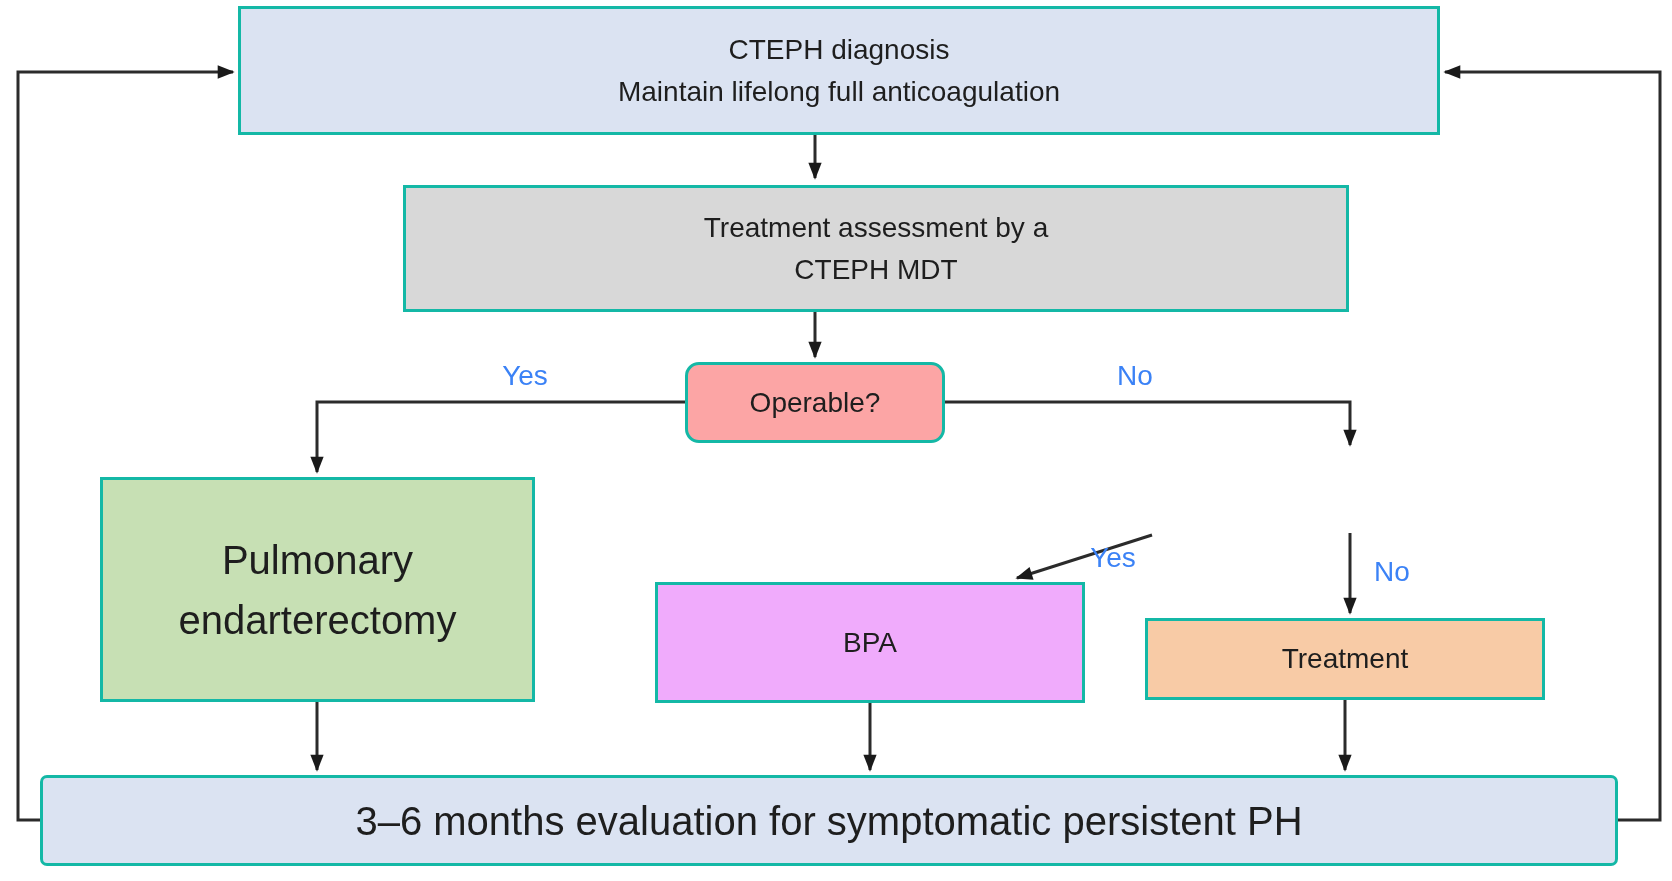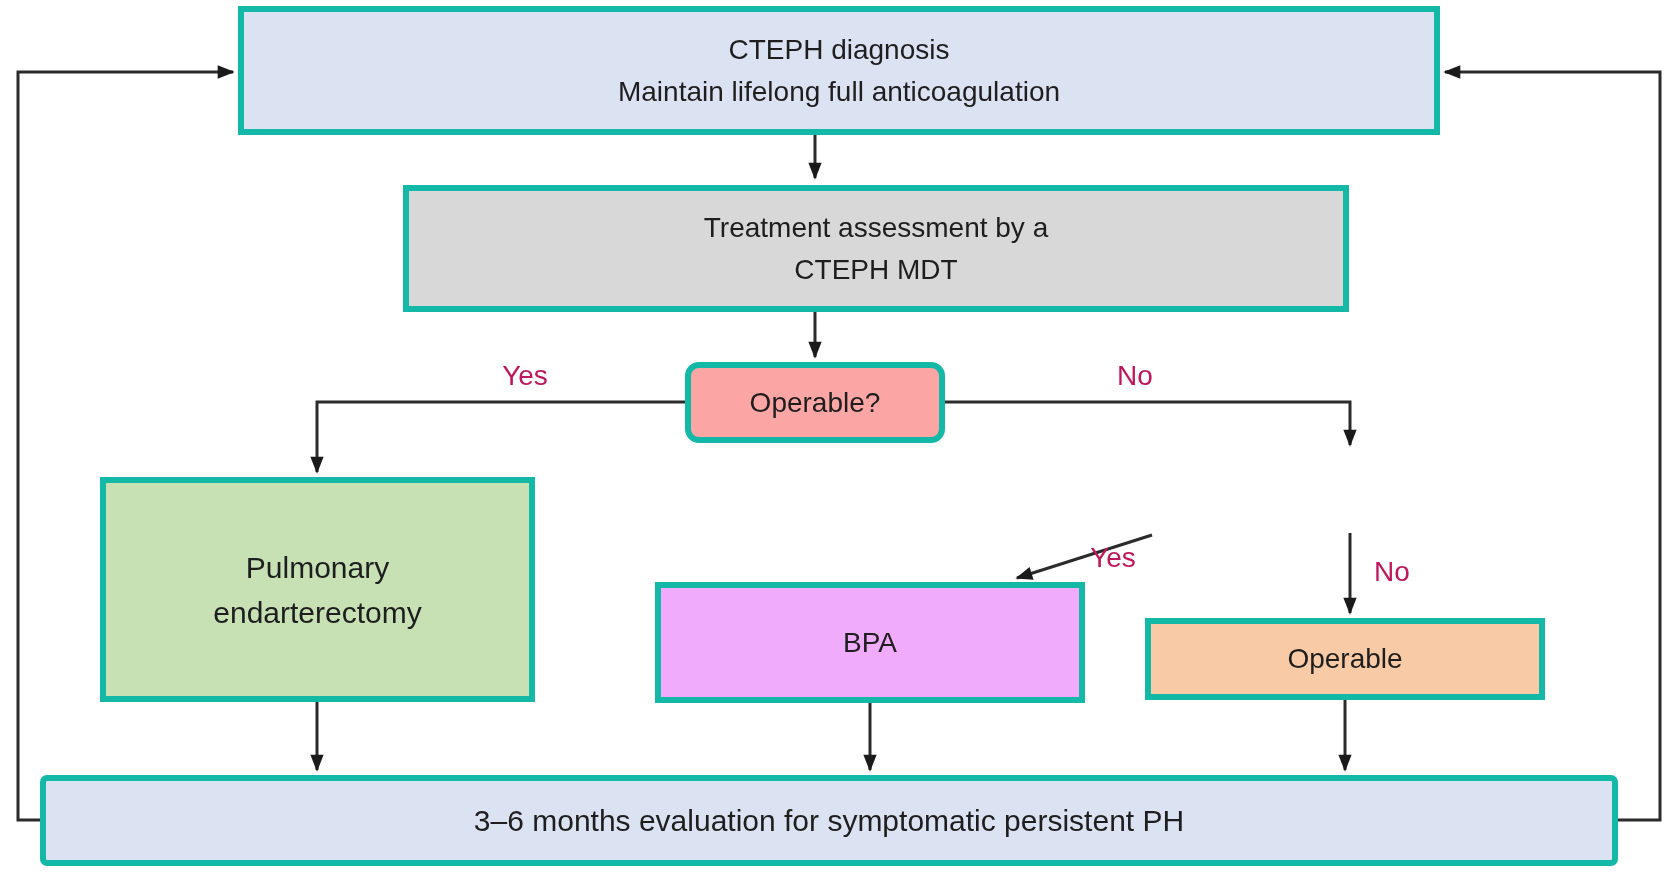--- a/index.html
+++ b/index.html
@@ -4,27 +4,27 @@
 <style>
   html,body{margin:0;padding:0;background:#ffffff;}
   body{font-family:"Liberation Sans","DejaVu Sans",sans-serif;}
   .stage{
     position:relative;width:1672px;height:881px;background:#ffffff;overflow:hidden;
   }
   .wires{position:absolute;left:0;top:0;width:1672px;height:881px;}
   .node{
     position:absolute;display:flex;align-items:center;justify-content:center;
     text-align:center;white-space:pre-line;color:#1e1e1e;
-    border:6px solid #14b8a6;box-sizing:border-box;line-height:1.5;
+    border:3px solid #14b8a6;box-sizing:border-box;line-height:1.5;
   }
   .edge-label{
-    position:absolute;color:#be185d;font-size:28px;text-align:center;width:80px;
+    position:absolute;color:#3b82f6;font-size:28px;text-align:center;width:80px;
   }
   .fs28{font-size:28px}
-  .fs30{font-size:30px}
+  .fs30{font-size:40px}
 </style>
 </head>
 <body>
 
 <div class="stage">
 
   <svg class="wires" viewBox="0 0 1672 881">
     <defs>
       <marker id="arrow" viewBox="0 0 10 10" refX="9" refY="5" markerWidth="21" markerHeight="17" markerUnits="userSpaceOnUse" orient="auto">
         <path d="M0,1.1 L10,5 L0,8.9 z" fill="#1a1a1a"></path>
@@ -52,21 +52,21 @@
 CTEPH MDT</div>
 
   <div class="node fs28" style="left: 685px; top: 362px; width: 260px; height: 81px; background: #fca5a5; border-radius: 14px;">Operable?</div>
 
   <div class="node fs30" style="left: 100px; top: 477px; width: 435px; height: 225px; background: rgb(199, 224, 180);">Pulmonary
 endarterectomy</div>
 
 
   <div class="node fs28" style="left: 655px; top: 582px; width: 430px; height: 121px; background: #f0abfc;">BPA</div>
 
-  <div class="node fs28" style="left: 1145px; top: 618px; width: 400px; height: 82px; background: rgb(248, 203, 166);">Operable</div>
+  <div class="node fs28" style="left: 1145px; top: 618px; width: 400px; height: 82px; background: rgb(248, 203, 166);">Treatment</div>
 
   <div class="node fs30" style="left: 40px; top: 775px; width: 1578px; height: 91px; background: rgb(219, 227, 242); border-radius: 7px;">3–6 months evaluation for symptomatic persistent PH</div>
 
   <div class="edge-label" style="left:485px;top:360px;">Yes</div>
 
   <div class="edge-label" style="left:1095px;top:360px;">No</div>
 
   <div class="edge-label" style="left:1073px;top:542px;">Yes</div>
 
   <div class="edge-label" style="left:1352px;top:556px;">No</div>

